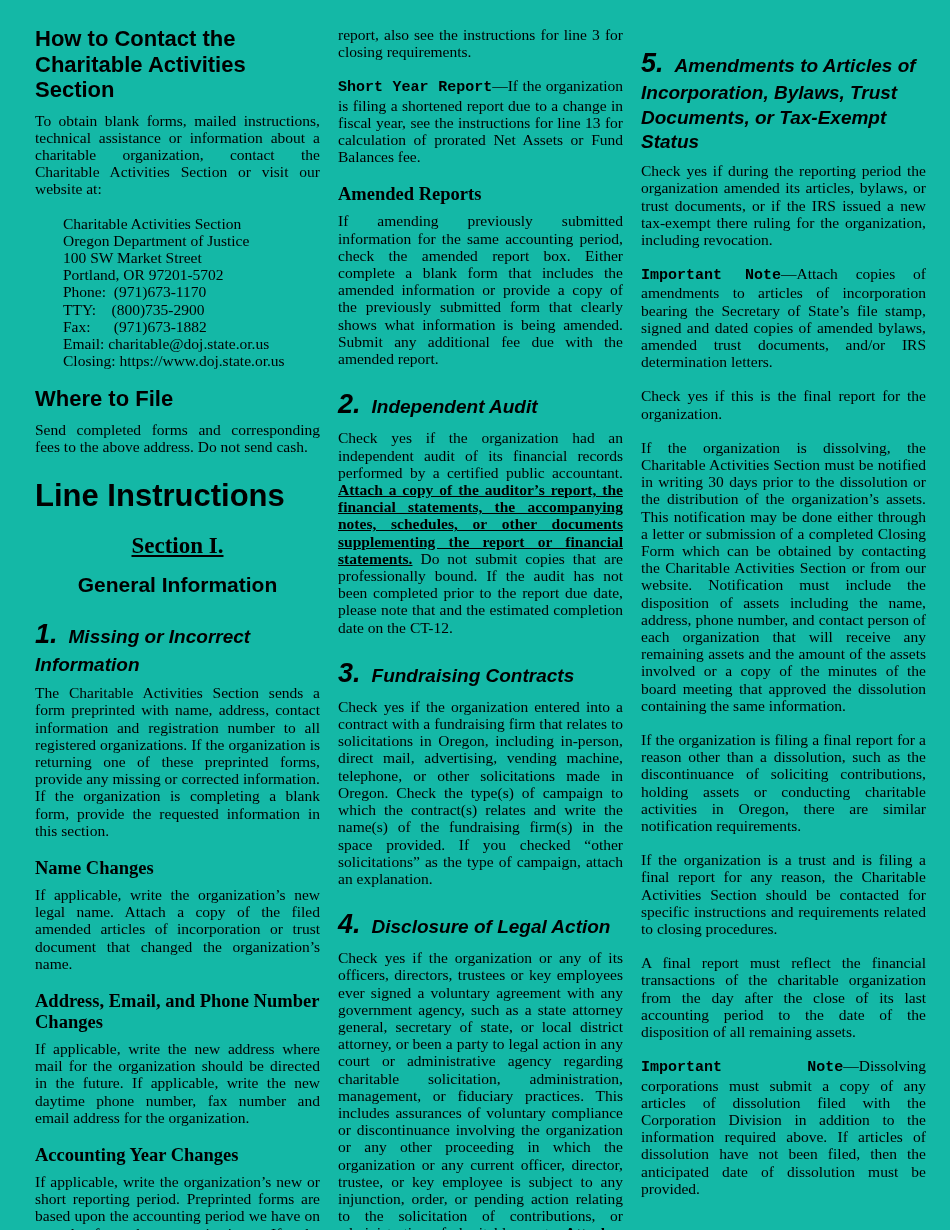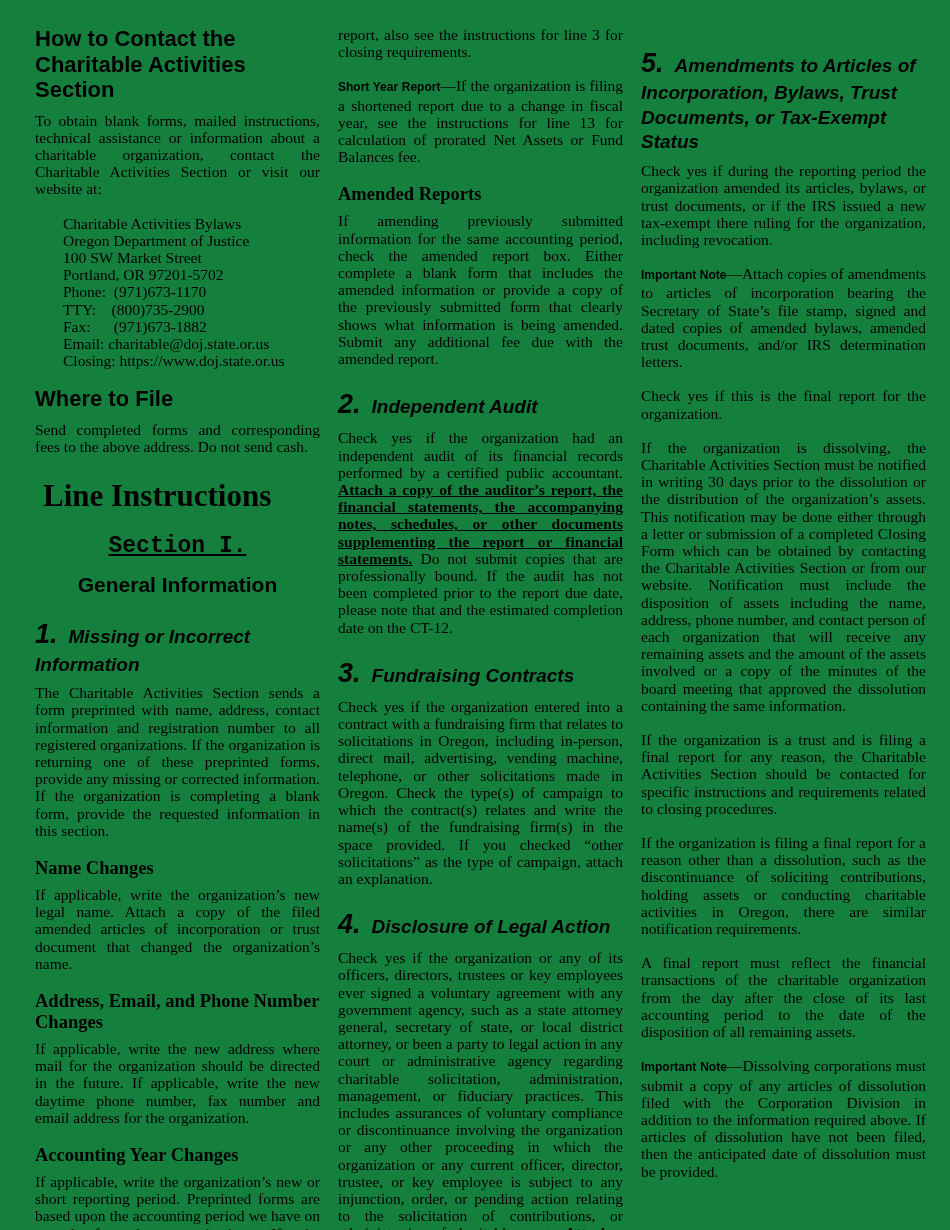--- a/index.html
+++ b/index.html
@@ -1,34 +1,34 @@
 <!DOCTYPE html>
 <html><head>
 <meta charset="utf-8">
 <style>
   html, body { margin: 0; padding: 0; background: #ffffff; }
   .page {
     width: 950px; height: 1230px; box-sizing: border-box;
-    background: #15803d; padding: 26px 24px 0 35px; overflow: hidden;
+    background: #14b8a6; padding: 26px 24px 0 35px; overflow: hidden;
     color: #000;
   }
   .cols { display: flex; gap: 18px; }
   .col { width: 285px; flex: 0 0 285px; }
 
   .h-sans {
     font-family: "Liberation Sans", sans-serif; font-weight: bold;
     font-size: 22px; line-height: 1.16; margin: 0 0 9px 0;
   }
   .h-sans.mt { margin-top: 12px; }
   .title-xl {
-    font-family: Liberation Serif, serif; font-weight: bold;
-    font-size: 31px; line-height: 1.1; margin: 24px 0 6px 8px;
+    font-family: Liberation Sans, sans-serif; font-weight: bold;
+    font-size: 31px; line-height: 1.1; margin: 24px 0 6px 0;
   }
   .center-underline {
-    font-family: Liberation Mono, monospace; font-weight: bold;
+    font-family: Liberation Serif, serif; font-weight: bold;
     font-size: 23px; text-align: center; text-decoration: underline;
     margin: 20px 0 14px 0;
   }
   .center-sub {
     font-family: "Liberation Sans", sans-serif; font-weight: bold;
     font-size: 21px; text-align: center; margin: 14px 0 20px 0;
   }
   .numh {
     font-family: "Liberation Sans", sans-serif; font-weight: bold;
     font-style: italic; font-size: 19px; line-height: 1.3;
@@ -42,36 +42,36 @@
   .body {
     font-family: "Liberation Serif", serif; font-size: 15.5px;
     line-height: 17.2px; text-align: justify; margin: 0 0 17px 0;
   }
   .addr { margin: 0 0 17px 0; }
   .addr .addr-line {
     font-family: "Liberation Serif", serif; font-size: 15.5px;
     line-height: 17.2px; white-space: pre; padding-left: 28px;
   }
   .runin {
-    font-family: Liberation Sans, sans-serif; font-weight: bold;
-    font-size: 12px;
+    font-family: Liberation Mono, monospace; font-weight: bold;
+    font-size: 15px;
   }
   .bold-serif { font-weight: bold; text-decoration: underline; }
 </style>
 </head>
 <body>
 
 <div class="page">
   <div class="cols">
 
     <div class="col">
       <div class="h-sans">How to Contact the Charitable Activities Section</div>
       <p class="body">To obtain blank forms, mailed instructions, technical assistance or information about a charitable organization, contact the Charitable Activities Section or visit our website at:</p>
       <div class="addr">
-        <div class="addr-line">Charitable Activities Bylaws</div>
+        <div class="addr-line">Charitable Activities Section</div>
         <div class="addr-line">Oregon Department of Justice</div>
         <div class="addr-line">100 SW Market Street</div>
         <div class="addr-line">Portland, OR 97201-5702</div>
         <div class="addr-line">Phone:  (971)673-1170</div>
         <div class="addr-line">TTY:    (800)735-2900</div>
         <div class="addr-line">Fax:      (971)673-1882</div>
         <div class="addr-line">Email: charitable@doj.state.or.us</div>
         <div class="addr-line">Closing: https://www.doj.state.or.us</div>
       </div>
 
@@ -115,22 +115,22 @@
 
     <div class="col">
       <div class="numh"><span class="num">5.</span><span>Amendments to Articles of Incorporation, Bylaws, Trust Documents, or Tax-Exempt Status</span></div>
       <p class="body">Check yes if during the reporting period the organization amended its articles, bylaws, or trust documents, or if the IRS issued a new tax-exempt there ruling for the organization, including revocation.</p>
 
       <p class="body"><span class="runin">Important Note</span><span>—Attach copies of amendments to articles of incorporation bearing the Secretary of State’s file stamp, signed and dated copies of amended bylaws, amended trust documents, and/or IRS determination letters.</span></p>
 
       <p class="body">Check yes if this is the final report for the organization.</p>
 
       <p class="body">If the organization is dissolving, the Charitable Activities Section must be notified in writing 30 days prior to the dissolution or the distribution of the organization’s assets. This notification may be done either through a letter or submission of a completed Closing Form which can be obtained by contacting the Charitable Activities Section or from our website. Notification must include the disposition of assets including the name, address, phone number, and contact person of each organization that will receive any remaining assets and the amount of the assets involved or a copy of the minutes of the board meeting that approved the dissolution containing the same information.</p>
+      <p class="body">If the organization is filing a final report for a reason other than a dissolution, such as the discontinuance of soliciting contributions, holding assets or conducting charitable activities in Oregon, there are similar notification requirements.</p>
       <p class="body">If the organization is a trust and is filing a final report for any reason, the Charitable Activities Section should be contacted for specific instructions and requirements related to closing procedures.</p>
-      <p class="body">If the organization is filing a final report for a reason other than a dissolution, such as the discontinuance of soliciting contributions, holding assets or conducting charitable activities in Oregon, there are similar notification requirements.</p>
       <p class="body">A final report must reflect the financial transactions of the charitable organization from the day after the close of its last accounting period to the date of the disposition of all remaining assets.</p>
 
       <p class="body"><span class="runin">Important Note</span><span>—Dissolving corporations must submit a copy of any articles of dissolution filed with the Corporation Division in addition to the information required above. If articles of dissolution have not been filed, then the anticipated date of dissolution must be provided.</span></p>
 
     </div>
 
   </div>
 </div>
 
 </body></html>

